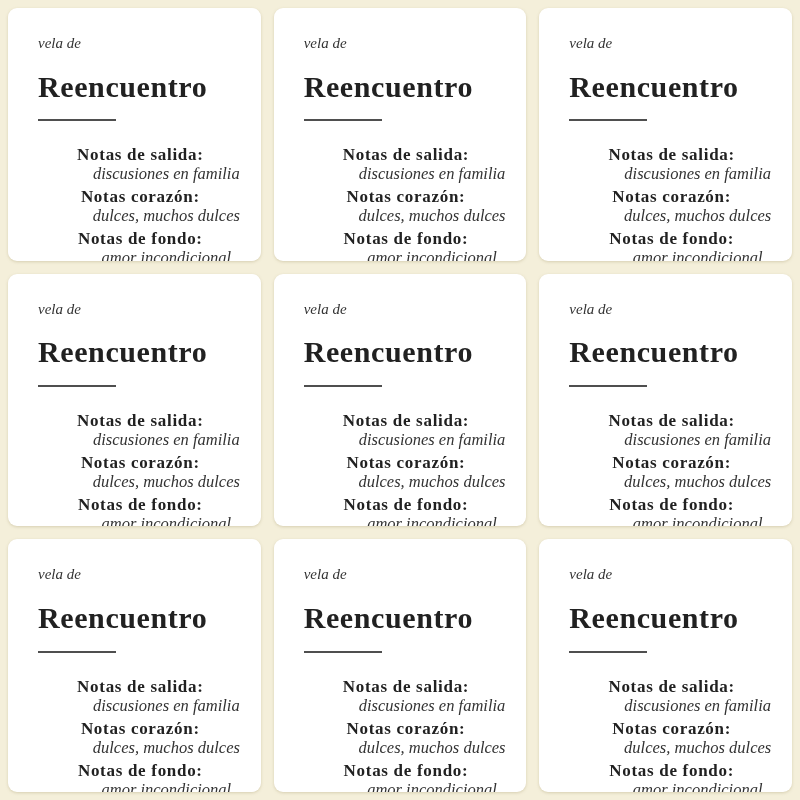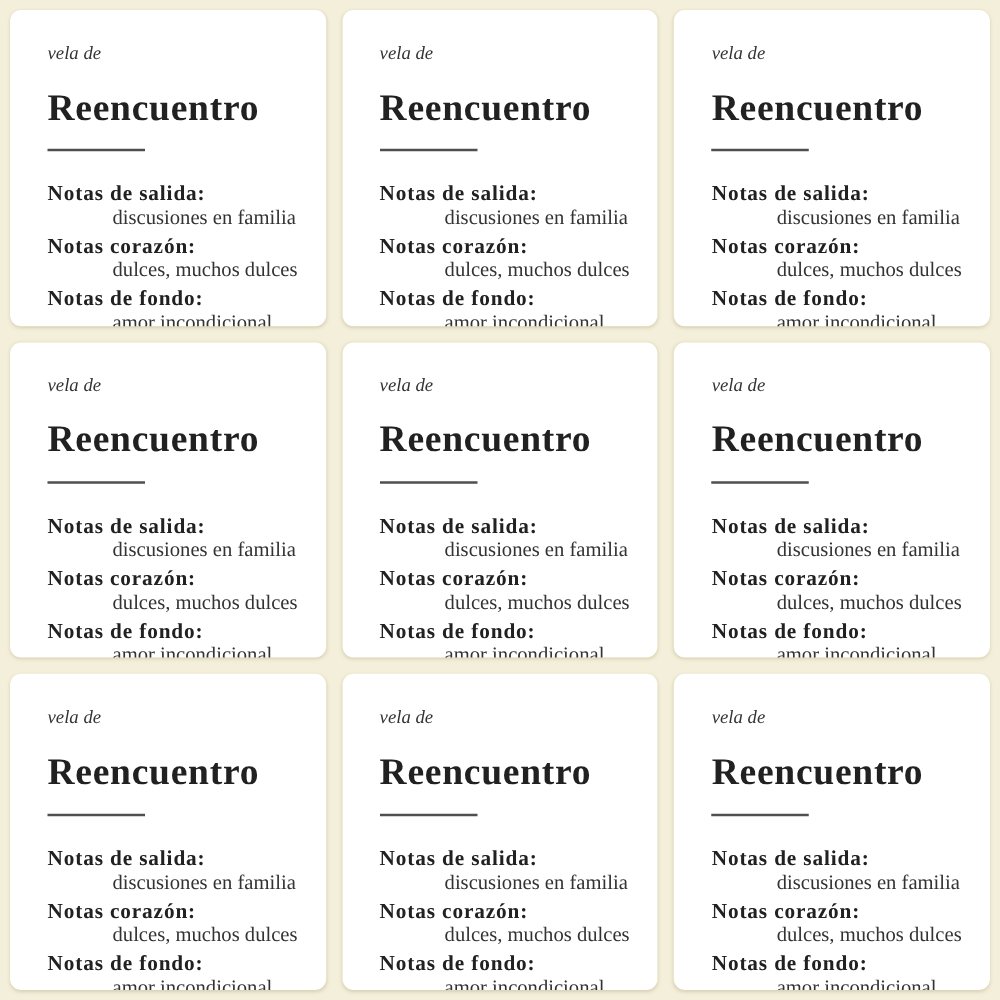--- a/index.html
+++ b/index.html
@@ -48,29 +48,30 @@
     letter-spacing: 0.6px;
     color: var(--title-ink);
     margin-top: 17px;
   }
   .divider {
     width: 78px;
     height: 2px;
     background: var(--divider);
     margin: 16px 0 24px 0;
   }
-  .note { margin: 0 0 3px 0; }
+  .note { margin: 0 0 3px 0; text-align: center; }
   .note-label {
     font-weight: bold;
     font-size: 17px;
     letter-spacing: 0.7px;
     line-height: 1.12;
     color: var(--title-ink);
   }
   .note-value {
+    font-style: italic;
     font-size: 16.5px;
     line-height: 1.15;
     padding-left: 52px;
     margin: 1px 0 2px 0;
     color: #333333;
   }
 </style>
 </head>
 <body>
 

